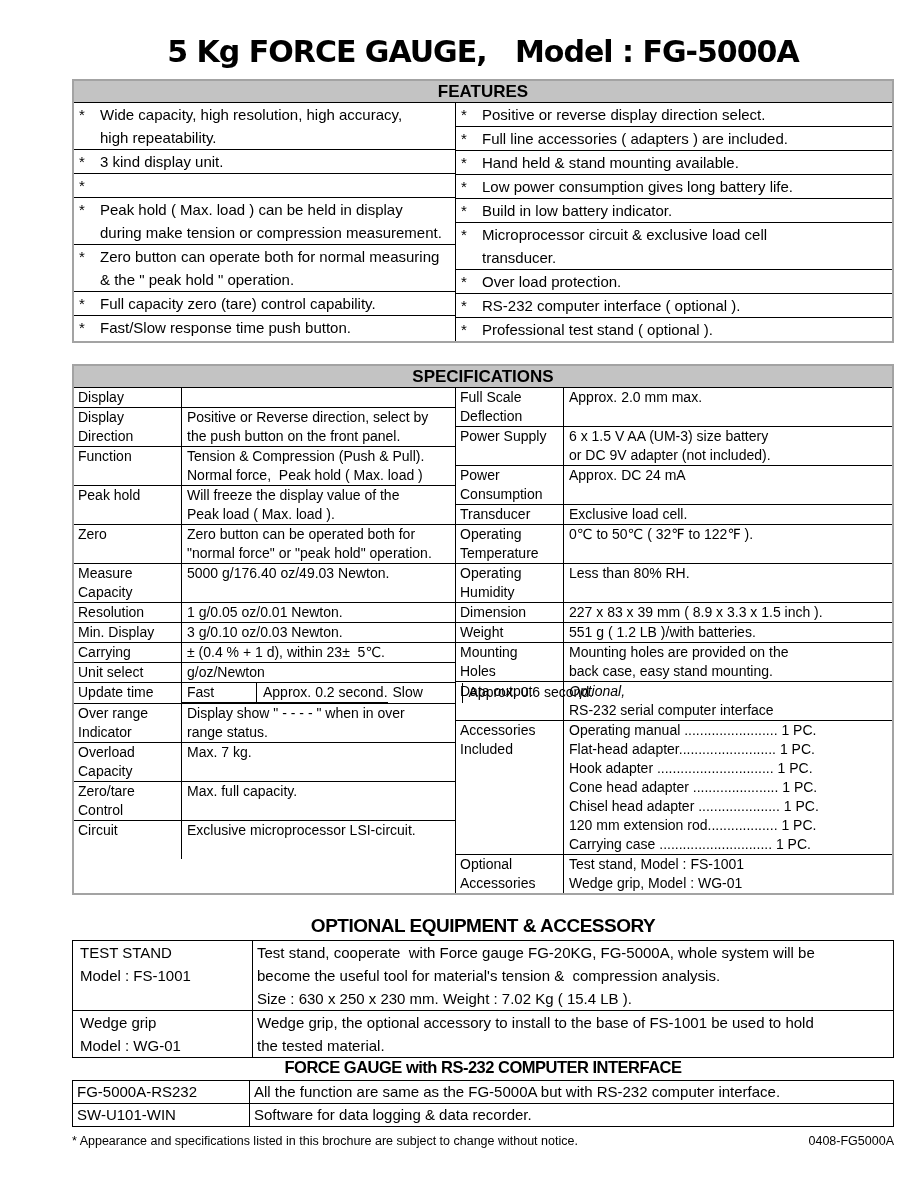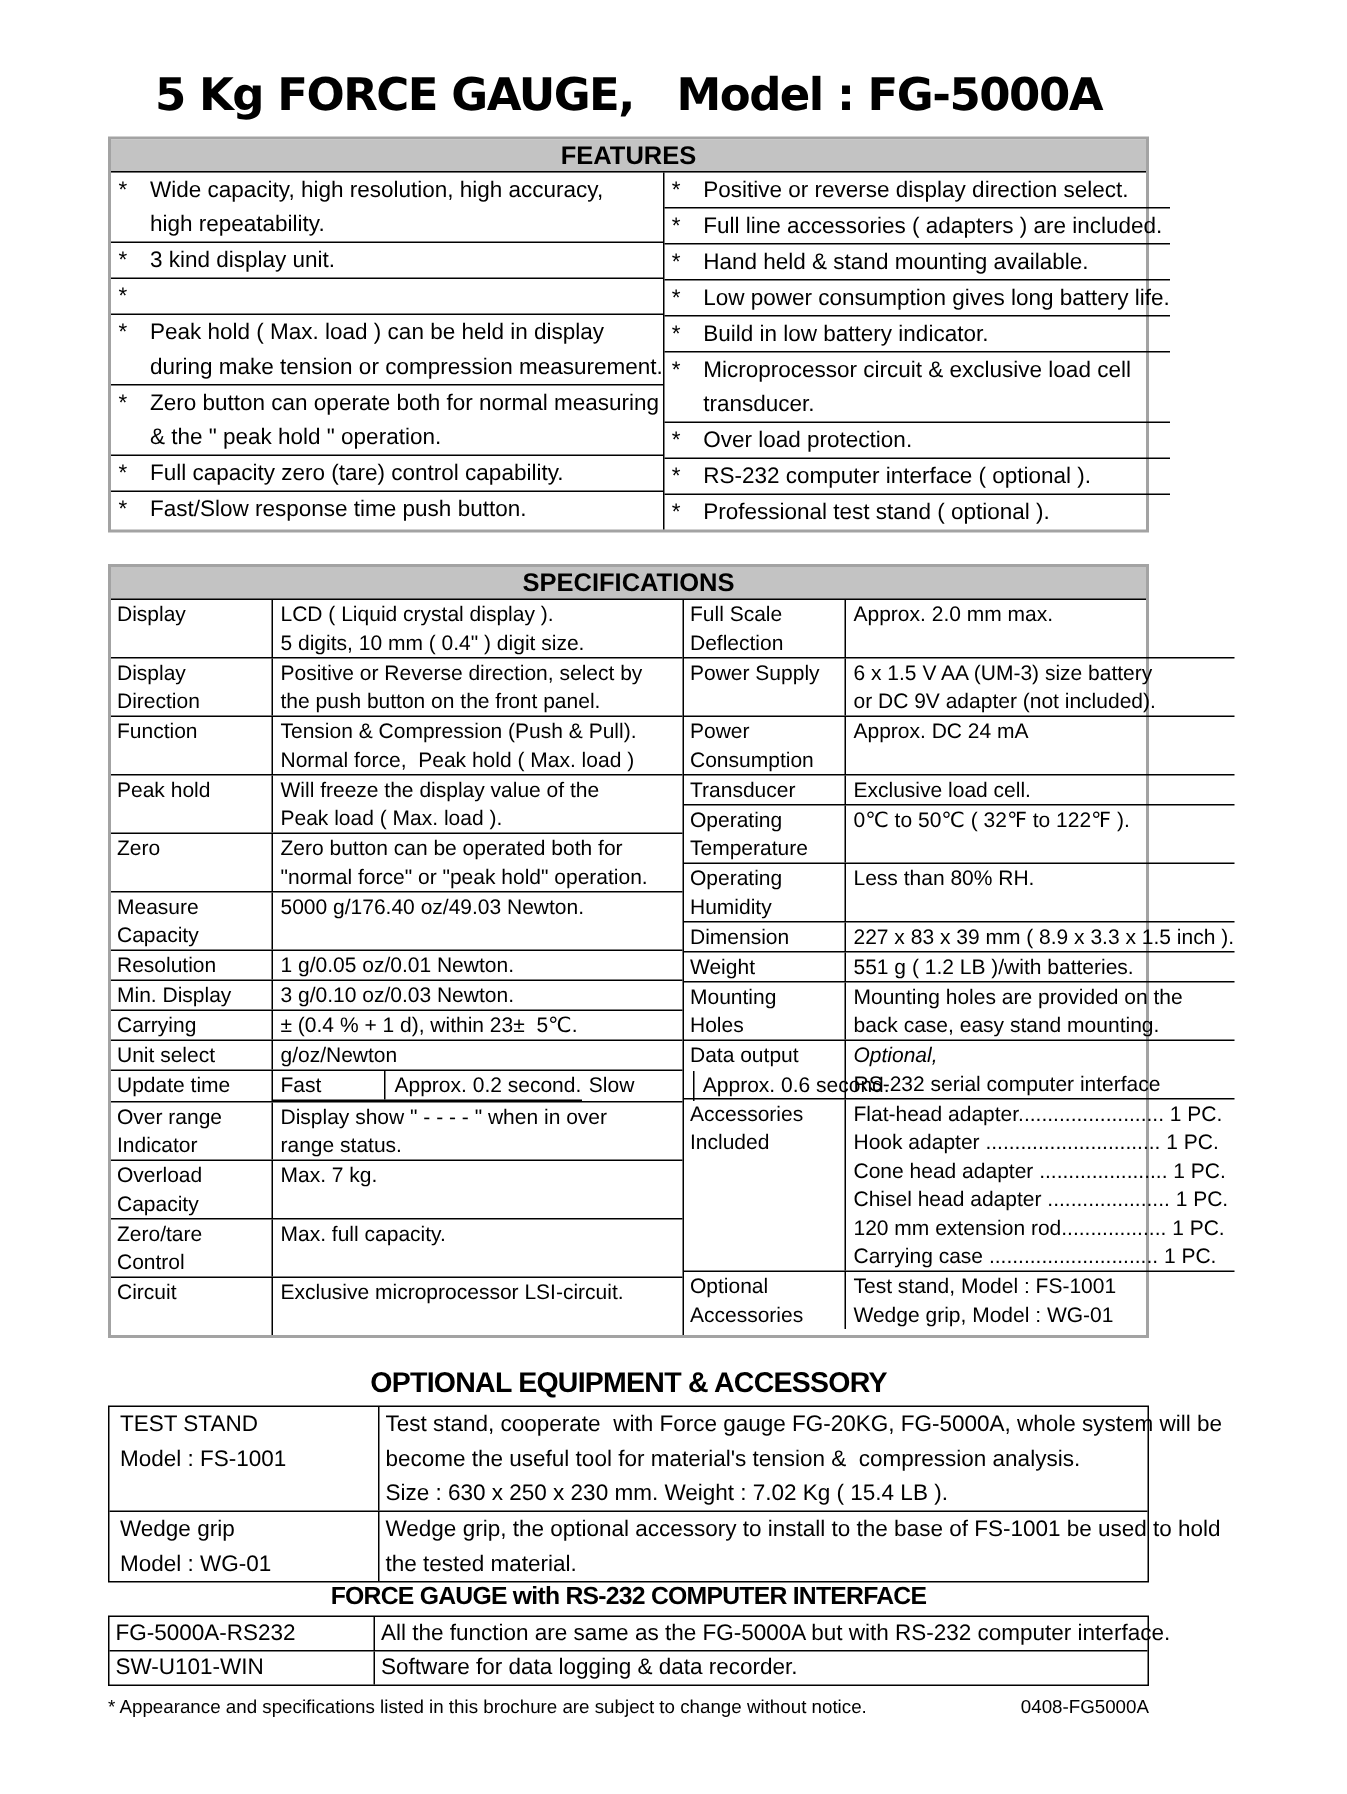--- a/index.html
+++ b/index.html
@@ -1,21 +1,21 @@
 <!DOCTYPE html>
 <html><head>
 <meta charset="utf-8">
 <style>
   html,body{margin:0;padding:0;}
   body{
     width:898px;height:1196px;background:#ffffff;color:#000;
     font-family:"Liberation Sans","DejaVu Sans",sans-serif;
     overflow:hidden;
   }
-  .content{padding-top:46px;margin-left:72px;width:694px;}
+  .content{padding-top:34px;margin-left:72px;width:822px;}
   .title{
     text-align:center;font-size:30px;font-weight:bold;white-space:pre;
     font-family:"DejaVu Sans","Liberation Sans",sans-serif;letter-spacing:-1px;
   }
   
   .tbl{border:2px solid #a3a3a3;margin-top:10px;}
   .tbl.specs{margin-top:21px;}
   .tbl-header{
     background:#c3c3c3;border-bottom:1px solid #000;text-align:center;
     font-weight:bold;font-size:17px;height:21px;line-height:21px;
@@ -126,24 +126,20 @@
     </div>
   </div>
 
   <div class="tbl specs">
     <div class="tbl-header">SPECIFICATIONS</div>
     <div class="cols">
       <div class="col-left" id="spec-left">
           <div class="spec-row">
             <div class="spec-label">
               <div class="sline">Display</div>
-            </div>
-            <div class="spec-value">
-              <div class="sline">LCD ( Liquid crystal display ).</div>
-              <div class="sline">5 digits, 10 mm ( 0.4" ) digit size.</div>
             </div>
           </div>
           <div class="spec-row">
             <div class="spec-label">
               <div class="sline">Display</div>
               <div class="sline">Direction</div>
             </div>
             <div class="spec-value">
               <div class="sline">Positive or Reverse direction, select by</div>
               <div class="sline">the push button on the front panel.</div>
@@ -366,20 +362,21 @@
               <div class="sline italic">Optional,</div>
               <div class="sline">RS-232 serial computer interface</div>
             </div>
           </div>
           <div class="spec-row">
             <div class="spec-label">
               <div class="sline">Accessories</div>
               <div class="sline">Included</div>
             </div>
             <div class="spec-value">
+              <div class="sline">Operating manual ........................ 1 PC.</div>
               <div class="sline">Flat-head adapter......................... 1 PC.</div>
               <div class="sline">Hook adapter .............................. 1 PC.</div>
               <div class="sline">Cone head adapter ...................... 1 PC.</div>
               <div class="sline">Chisel head adapter ..................... 1 PC.</div>
               <div class="sline">120 mm extension rod.................. 1 PC.</div>
               <div class="sline">Carrying case ............................. 1 PC.</div>
             </div>
           </div>
           <div class="spec-row">
             <div class="spec-label">

